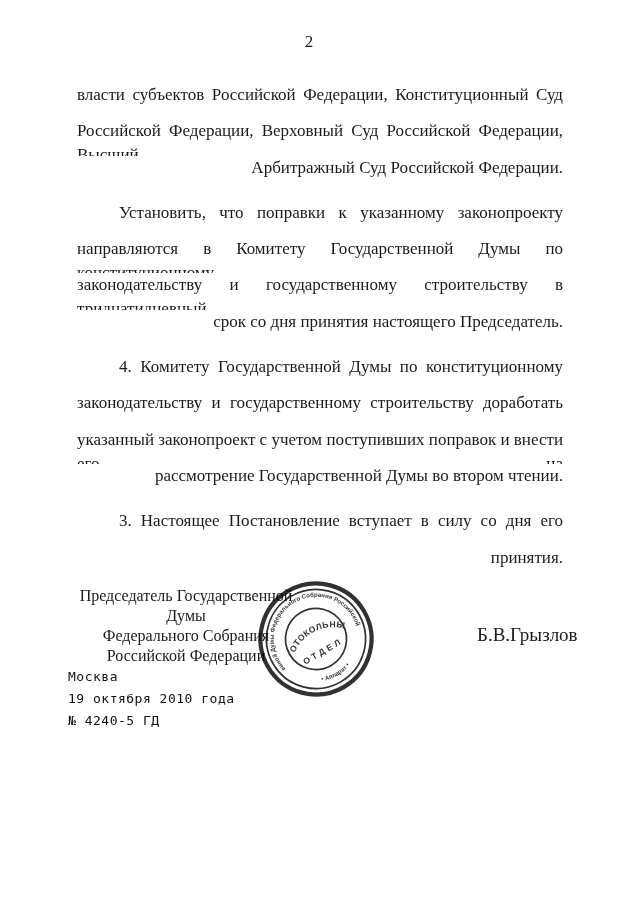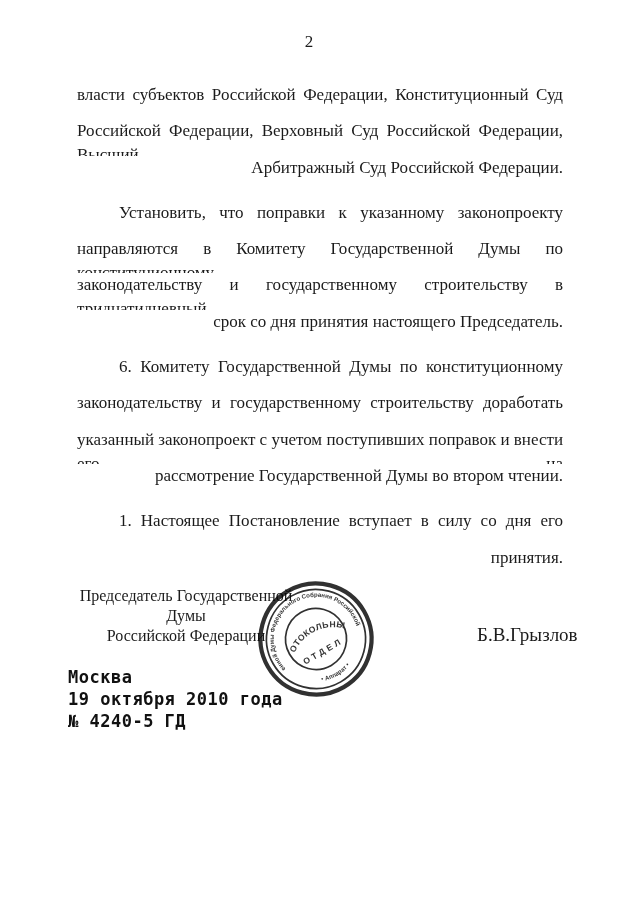--- a/index.html
+++ b/index.html
@@ -21,22 +21,22 @@
   .line.last { text-align:right; }
   .line.last::after { content:none; }
   .line.indent { text-indent:42px; }
   .signature-block {
     position:absolute; left:63px; top:586px; width:246px;
     text-align:center; font-size:16px; line-height:20px;
   }
   .signer-name { position:absolute; left:477px; top:624px; font-size:19px; }
   .footer-block {
     position:absolute; left:68px; top:666px;
-    font-family:"DejaVu Sans Mono", monospace; font-weight:bold;
-    font-size:17px; line-height:22px; letter-spacing:0.5px; color:#111111;
+    font-family:"DejaVu Sans Mono", monospace; font-weight:normal;
+    font-size:13px; line-height:22px; letter-spacing:0.5px; color:#111111;
   }
   .stamp {
     position:absolute; left:246px; top:566px;
     mix-blend-mode:multiply; opacity:0.92;
   }
   .stamp text { font-family:"Liberation Sans", sans-serif; }
 </style>
 </head>
 <body>
 
@@ -50,33 +50,34 @@
         <div class="line">Российской Федерации, Верховный Суд Российской Федерации, Высший</div>
         <div class="line last">Арбитражный Суд Российской Федерации.</div>
       </div>
       <div class="para">
         <div class="line indent">Установить, что поправки к указанному законопроекту</div>
         <div class="line">направляются в Комитету Государственной Думы по конституционному</div>
         <div class="line">законодательству и государственному строительству в тридцатидневный</div>
         <div class="line last">срок со дня принятия настоящего Председатель.</div>
       </div>
       <div class="para">
-        <div class="line indent">6. Комитету Государственной Думы по конституционному</div>
+        <div class="line indent">4. Комитету Государственной Думы по конституционному</div>
         <div class="line">законодательству и государственному строительству доработать</div>
         <div class="line">указанный законопроект с учетом поступивших поправок и внести его на</div>
         <div class="line last">рассмотрение Государственной Думы во втором чтении.</div>
       </div>
       <div class="para">
-        <div class="line indent">1. Настоящее Постановление вступает в силу со дня его</div>
+        <div class="line indent">3. Настоящее Постановление вступает в силу со дня его</div>
         <div class="line last">принятия.</div>
       </div>
     </div>
 
   <div class="signature-block">
       <div>Председатель Государственной Думы</div>
+      <div>Федерального Собрания</div>
       <div>Российской Федерации</div>
     </div>
 
   <div class="signer-name">Б.В.Грызлов</div>
 
   <svg class="stamp" width="140" height="146" viewBox="-70 -73 140 146" xmlns="http://www.w3.org/2000/svg">
     <g transform="rotate(-30)">
       <circle r="55.5" fill="none" stroke="#1f1f1f" stroke-width="4.2"></circle>
       <circle r="49.5" fill="none" stroke="#1f1f1f" stroke-width="1.7"></circle>
       <circle r="30.5" fill="none" stroke="#1f1f1f" stroke-width="1.7"></circle>

